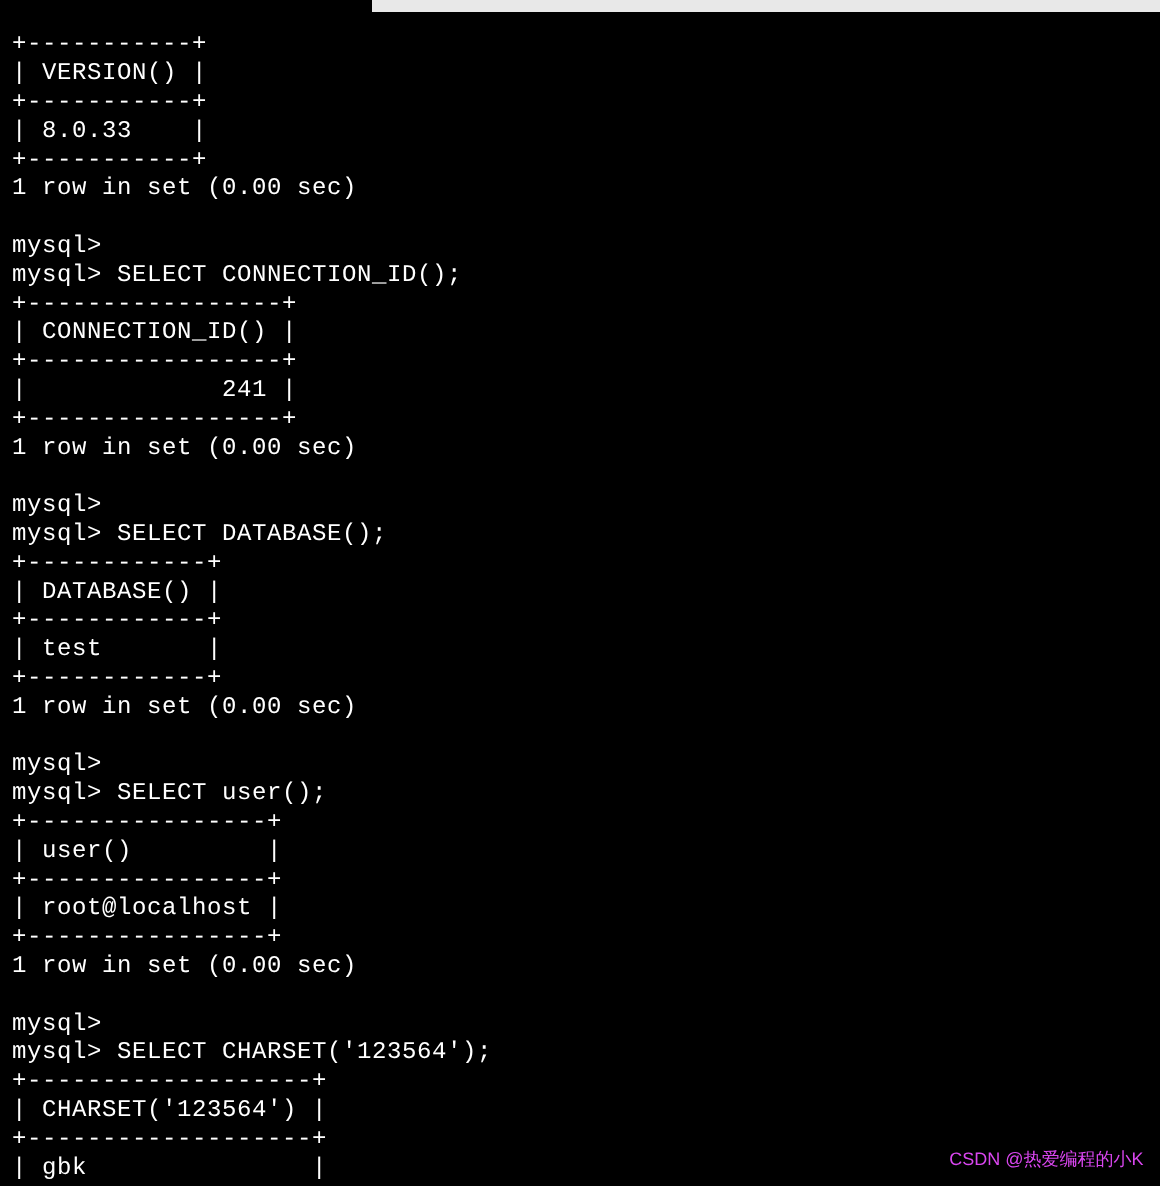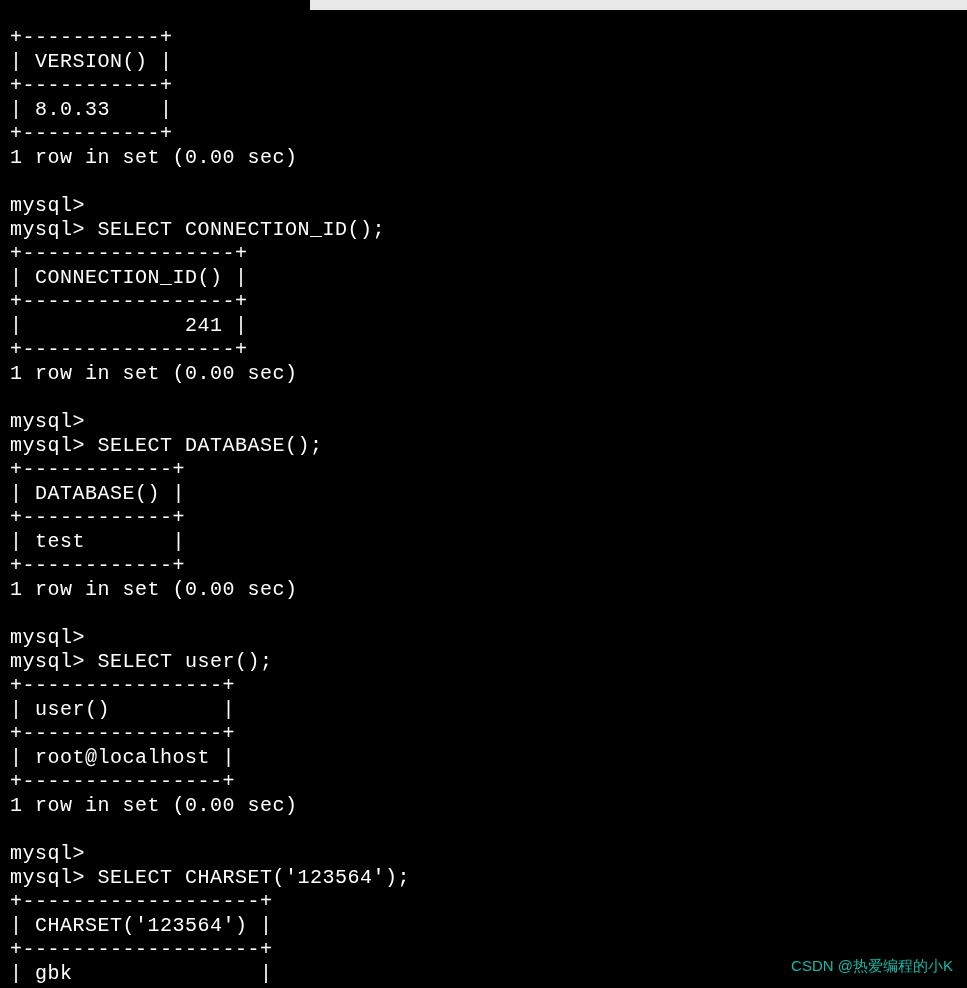--- a/index.html
+++ b/index.html
@@ -35,21 +35,21 @@
       padding: 16px 10px;
       white-space: pre;
       line-height: 24px;
       font-weight: 500;
       letter-spacing: 0.5px;
     }
     .watermark {
       position: absolute;
       bottom: 12px;
       right: 14px;
-      color: #14b8a6;
+      color: #d946ef;
       font-size: 15px;
       font-family: Arial, sans-serif;
       font-weight: normal;
       letter-spacing: 0;
     }
   </style>
 </head>
 <body>
 
 <div class="tab-bar">

